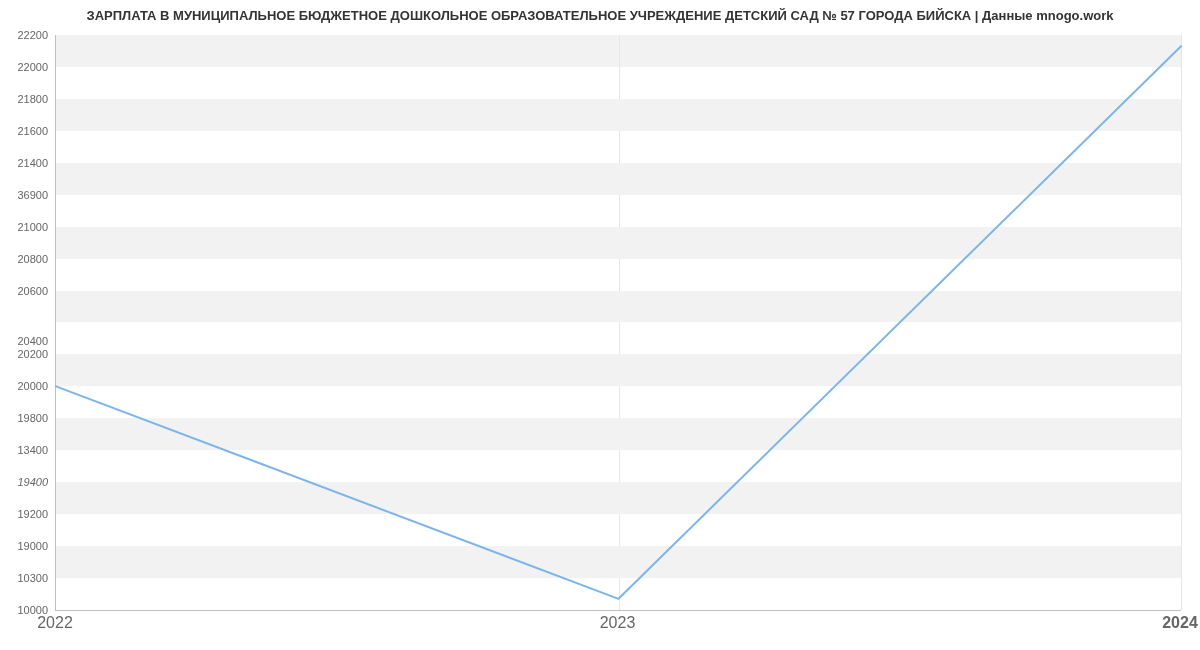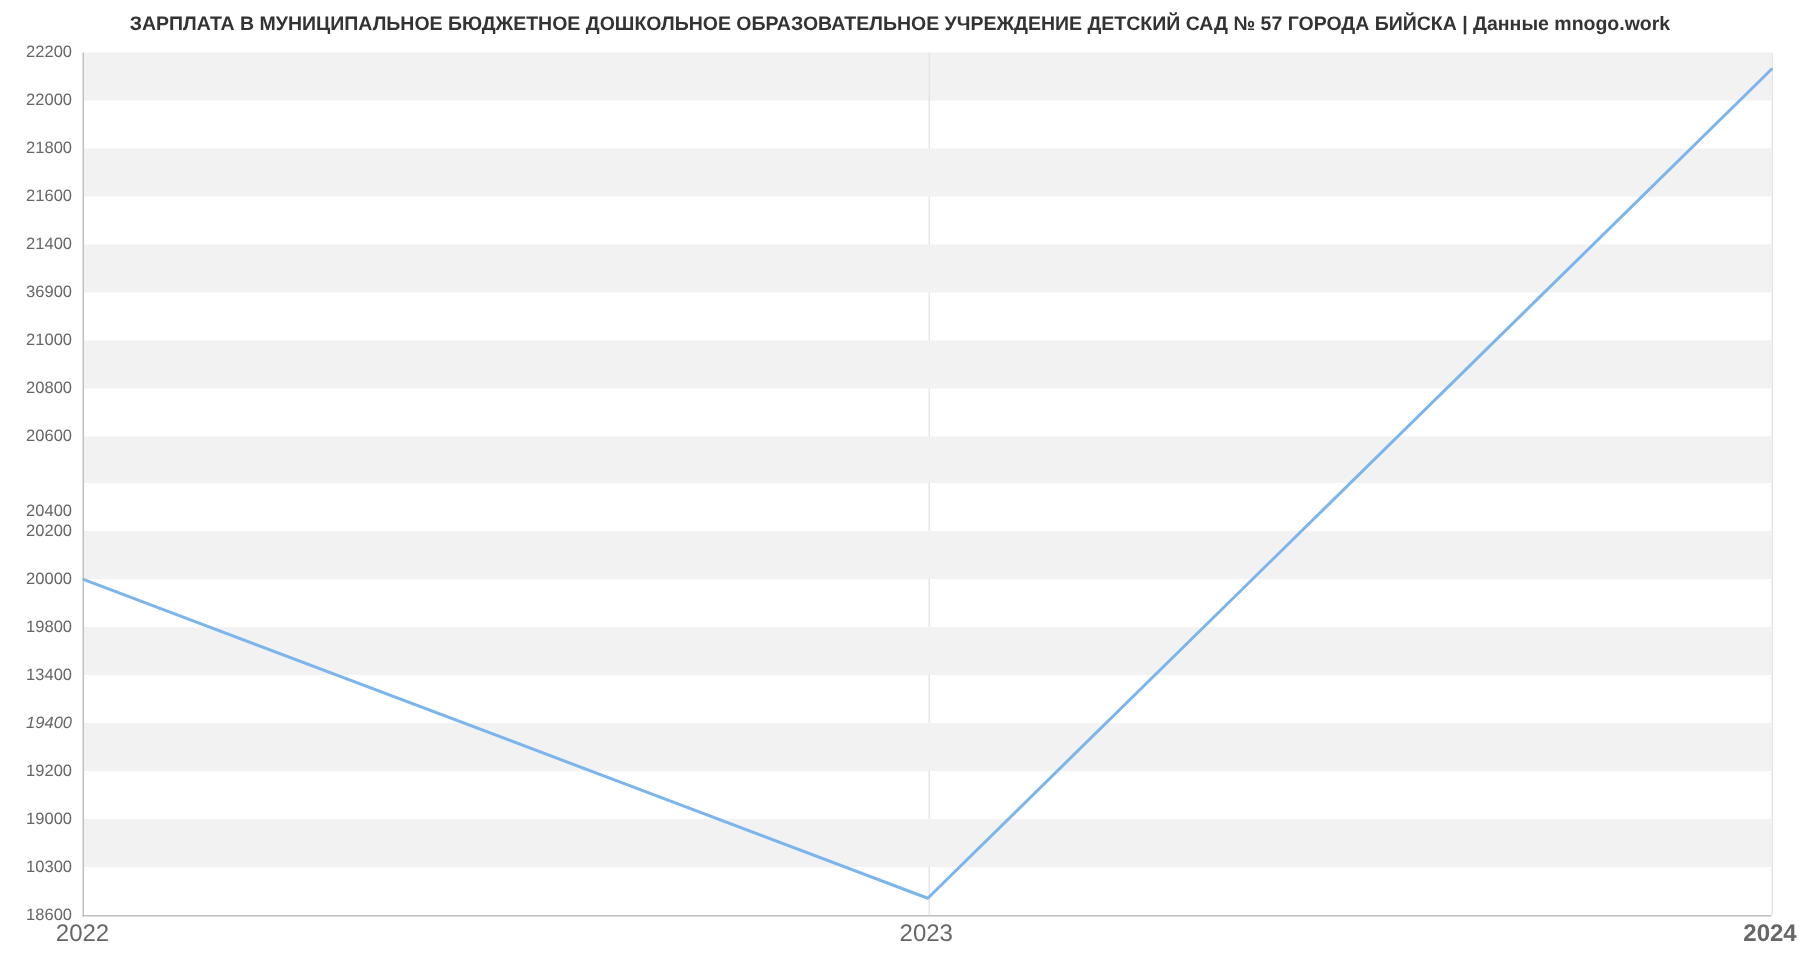--- a/index.html
+++ b/index.html
@@ -98,21 +98,21 @@
       <div class="band" style="top: 255.556px; height: 31.9444px;"></div>
       <div class="band" style="top: 319.444px; height: 31.9444px;"></div>
       <div class="band" style="top: 383.333px; height: 31.9444px;"></div>
       <div class="band" style="top: 447.222px; height: 31.9444px;"></div>
       <div class="band" style="top: 511.111px; height: 31.9444px;"></div>
     <svg class="line" preserveAspectRatio="none" viewBox="0 0 1125 575">
       <path class="series-path" d="M0 351.3888888888889 L562.5 563.8194444444445 L1125 11.180555555555543" style="stroke: rgb(124, 181, 236);"></path>
     </svg>
   </div>
 
-<div class="ylabel" style="top: 610px;">18600</div>
+<div class="ylabel" style="top: 610px;">10000</div>
     <div class="ylabel" style="top: 578.056px;">10300</div>
     <div class="ylabel" style="top: 546.111px;">19000</div>
     <div class="ylabel" style="top: 514.167px;">19200</div>
     <div class="ylabel" style="top: 482.222px; font-style: italic;">19400</div>
     <div class="ylabel" style="top: 450.278px;">13400</div>
     <div class="ylabel" style="top: 418.333px;">19800</div>
     <div class="ylabel" style="top: 386.389px;">20000</div>
     <div class="ylabel" style="top: 354.444px;">20200</div>
     <div class="ylabel" style="top: 341px;">20400</div>
     <div class="ylabel" style="top: 290.556px;">20600</div>

